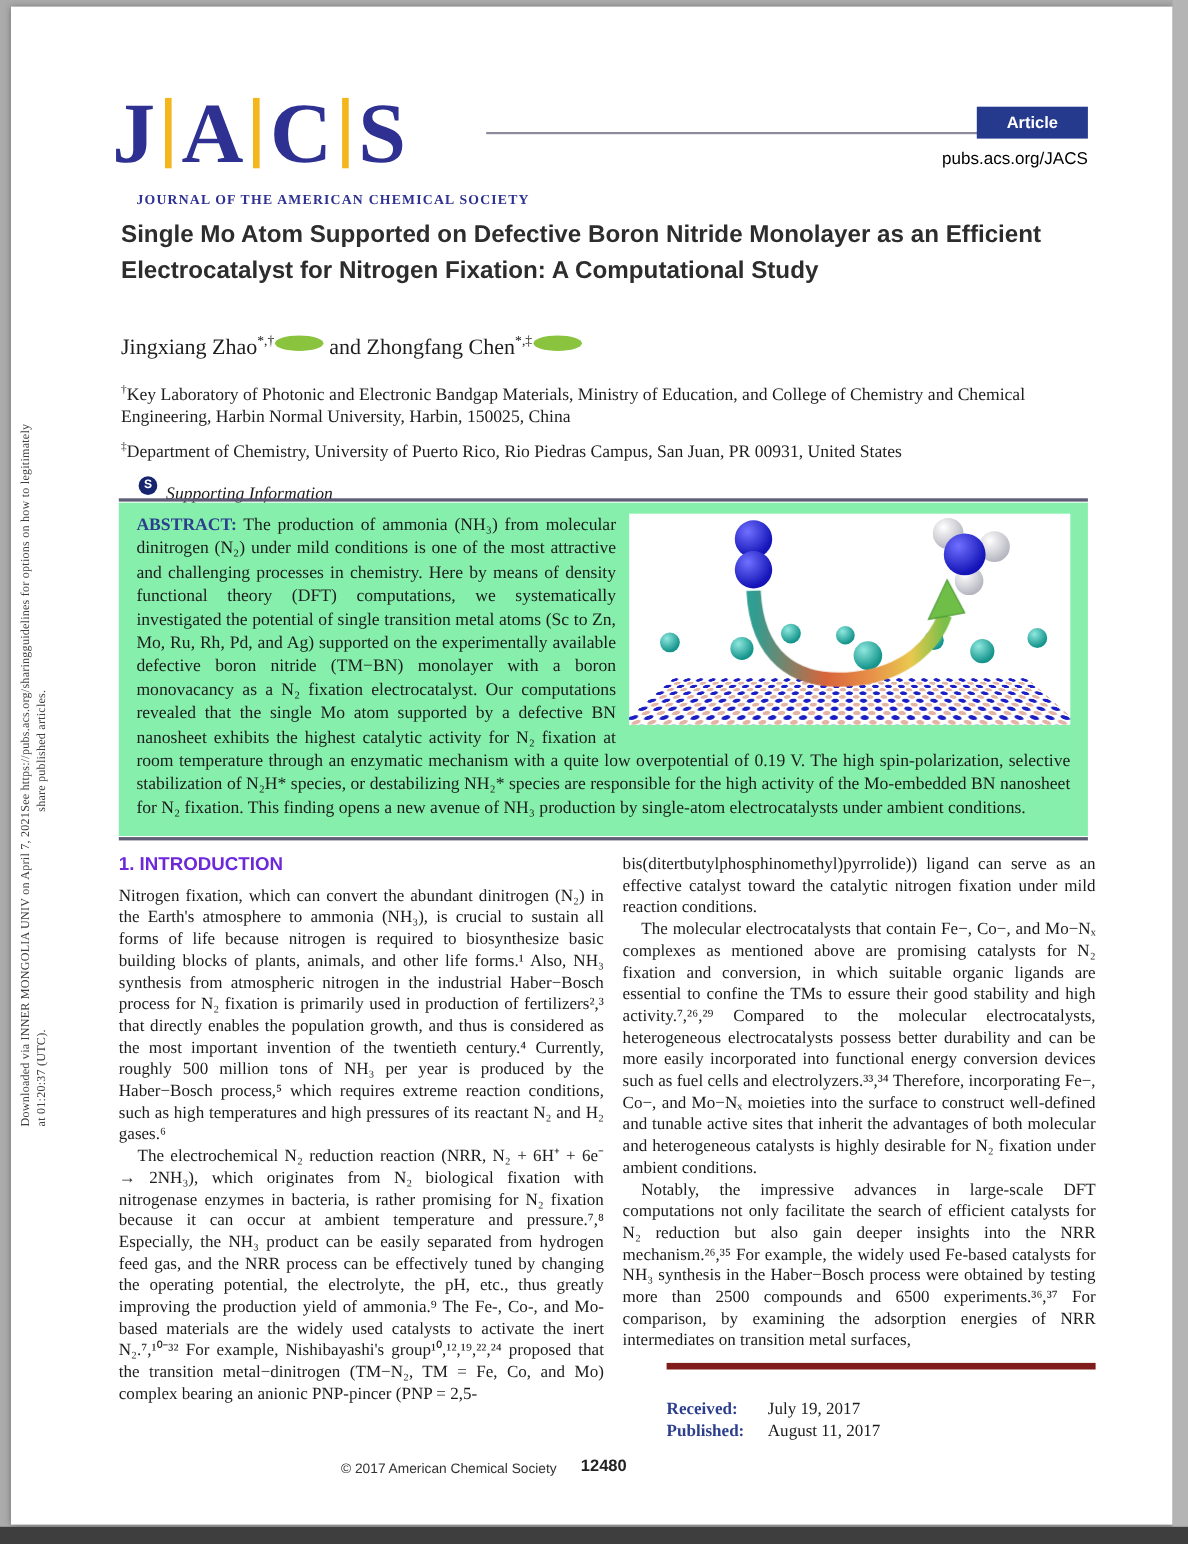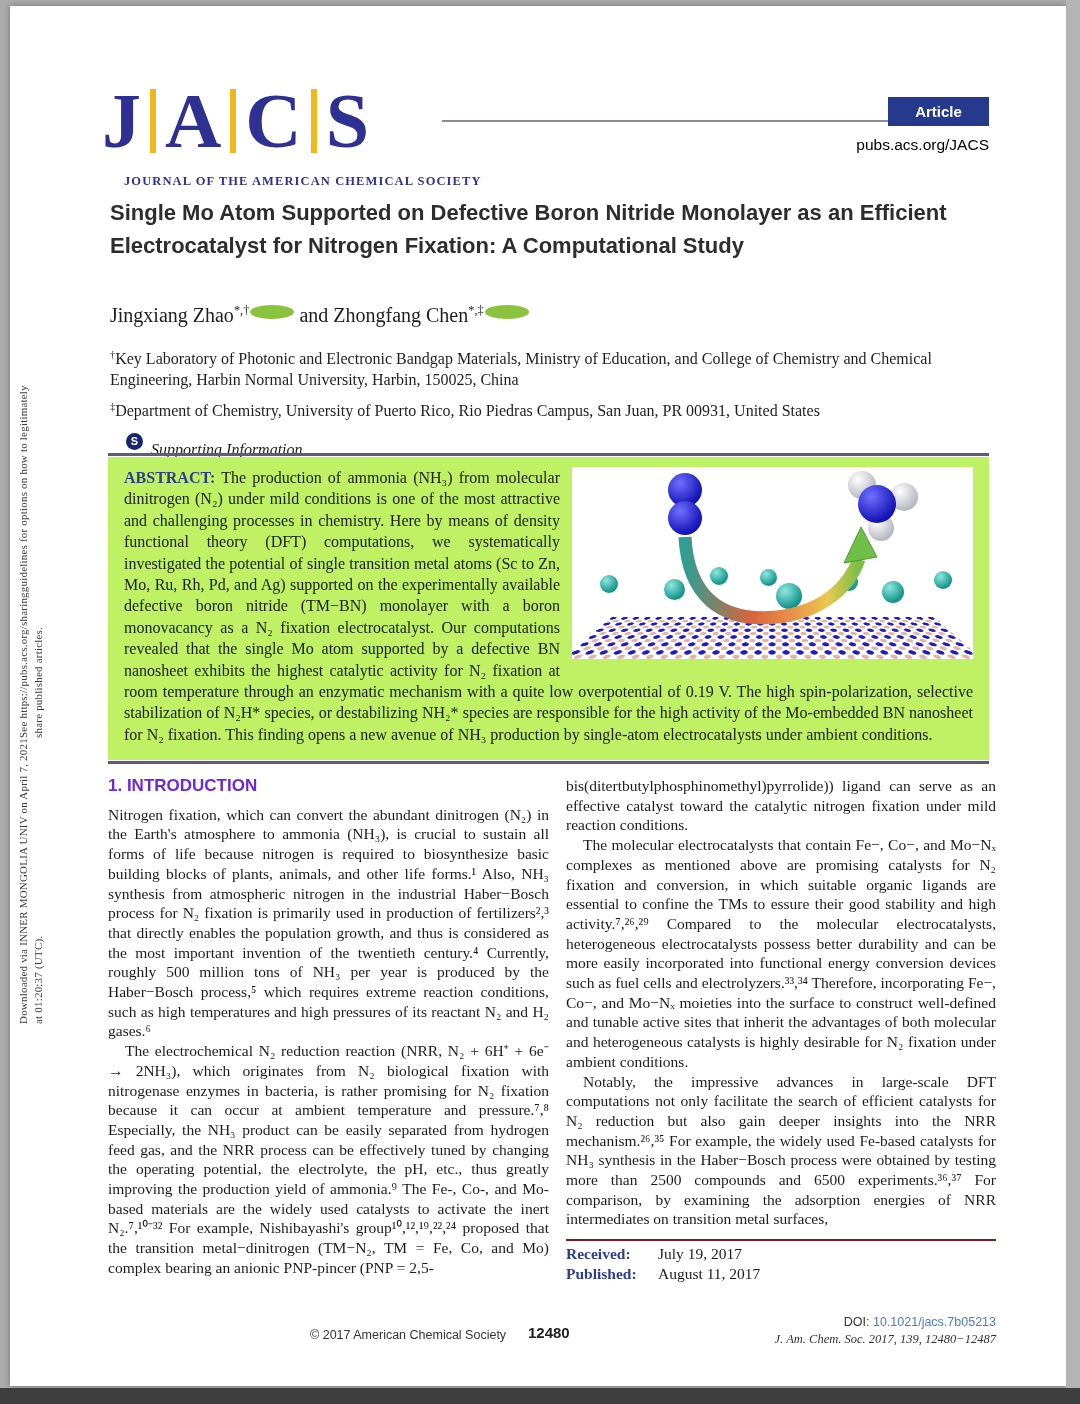--- a/index.html
+++ b/index.html
@@ -33,21 +33,21 @@
   .affils .sup { vertical-align:super; font-size:0.65em; }
   .supporting { position:absolute; left:116px; top:418px; font-size:16px; color:#1e1e1e; display:flex; align-items:center; }
   .s-icon { width:17px; height:17px; border-radius:50%; background:#17256f; color:#fff; font-family:"Liberation Sans", sans-serif; font-weight:bold; font-size:11px; text-align:center; line-height:17px; margin-right:8px; }
   .supporting i { font-style:italic;margin-top:17px; }
 
   .rule { position:absolute; left:98px; width:881px; height:3px; background:#5d5d76; }
   .rule-top { top:447px; }
   .rule-bottom { top:755px; }
 
   
-  .abs-box { position:absolute; left:98px; top:451px; width:881px; height:303px; background:#bef264; padding:10px 16px 10px 16px; overflow:hidden; }
+  .abs-box { position:absolute; left:98px; top:451px; width:881px; height:303px; background:#86efac; padding:10px 16px 10px 16px; overflow:hidden; }
   .abs-graphic { float:right; width:401px; height:192px; background:#ffffff; margin:0 0 8px 12px; position:relative; overflow:hidden; }
   .abs-text { font-size:16px; line-height:21.4px; text-align:justify; color:#1c1c1c; }
   .abs-label { font-weight:bold; color:#2c3e8e; }
 
   
   .bn-sheet { position:absolute; left:-14px; bottom:-6px; width:430px; height:100px;
     background-image: radial-gradient(circle at 4px 4px, #1d1dc4 3.4px, transparent 4.4px),
                       radial-gradient(circle at 11.5px 11.5px, #e4b3a6 3.2px, transparent 4.2px);
     background-size:15px 15px; transform:perspective(230px) rotateX(50deg); transform-origin:50% 100%; }
   .sphere { position:absolute; border-radius:50%; }
@@ -55,21 +55,21 @@
   .blue { background:radial-gradient(circle at 35% 30%, #7070ff, #1414b8 70%); }
   .white { background:radial-gradient(circle at 35% 30%, #ffffff, #b4b4bf 75%); }
   .arrow-svg { position:absolute; left:0; top:0; }
 
   
   .col { position:absolute; top:770px; font-size:15.5px; line-height:19.7px; text-align:justify; color:#1c1c1c; }
   .col-left { left:98px; width:441px; }
   .col-right { left:556px; width:430px; }
   .sec-head { font-family:"Liberation Sans", sans-serif; font-weight:bold; font-size:17px; color:#6d28d9; margin-bottom:9px; }
   .col p.indent { text-indent:17px; }
-  .dates { margin-top:10px; border-top:2px solid #7f1d1d; padding-top:3px; font-size:15.5px; }
+  .dates { margin-top:10px; border-top:6px solid #7f1d1d; padding-top:26px; font-size:15.5px;margin-left:40px; }
   .dates .row { display:flex; }
   .dates .lbl { font-weight:bold; color:#2c3e8e; width:92px; }
 
   
   .footer-logo { position:absolute; left:96px; top:1308px; display:flex; align-items:center; }
   .footer-logo svg { margin-right:8px; }
   .acs-word { font-family:"Liberation Sans", sans-serif; font-size:25px; color:#1b5fa8; }
   .acs-word b { font-weight:bold; }
   .copyright { position:absolute; left:300px; top:1322px; font-family:"Liberation Sans", sans-serif; font-size:12.5px; color:#333; }
   .page-num { position:absolute; left:518px; top:1318px; font-family:"Liberation Sans", sans-serif; font-weight:bold; font-size:15px; color:#222; }
@@ -181,21 +181,17 @@
       </div>
       <div class="row">
         <span class="lbl">Published:</span>
         <span>August 11, 2017</span>
       </div>
     </div>
   </div>
 
   <div class="copyright">© 2017 American Chemical Society</div>
   <div class="page-num">12480</div>
-  <div class="doi-block">
-    <div><span>DOI: </span><span class="doi-val">10.1021/jacs.7b05213</span></div>
-    <div class="cite">J. Am. Chem. Soc. 2017, 139, 12480−12487</div>
-  </div>
 
 </div>
 
 <div class="right-edge"></div>
 <div class="bottom-bar"></div>
 
 </body></html>

